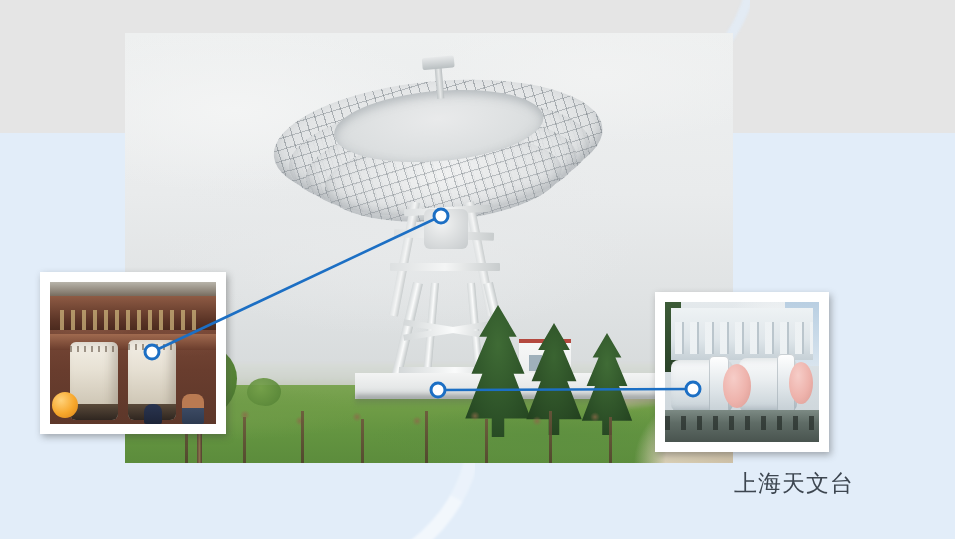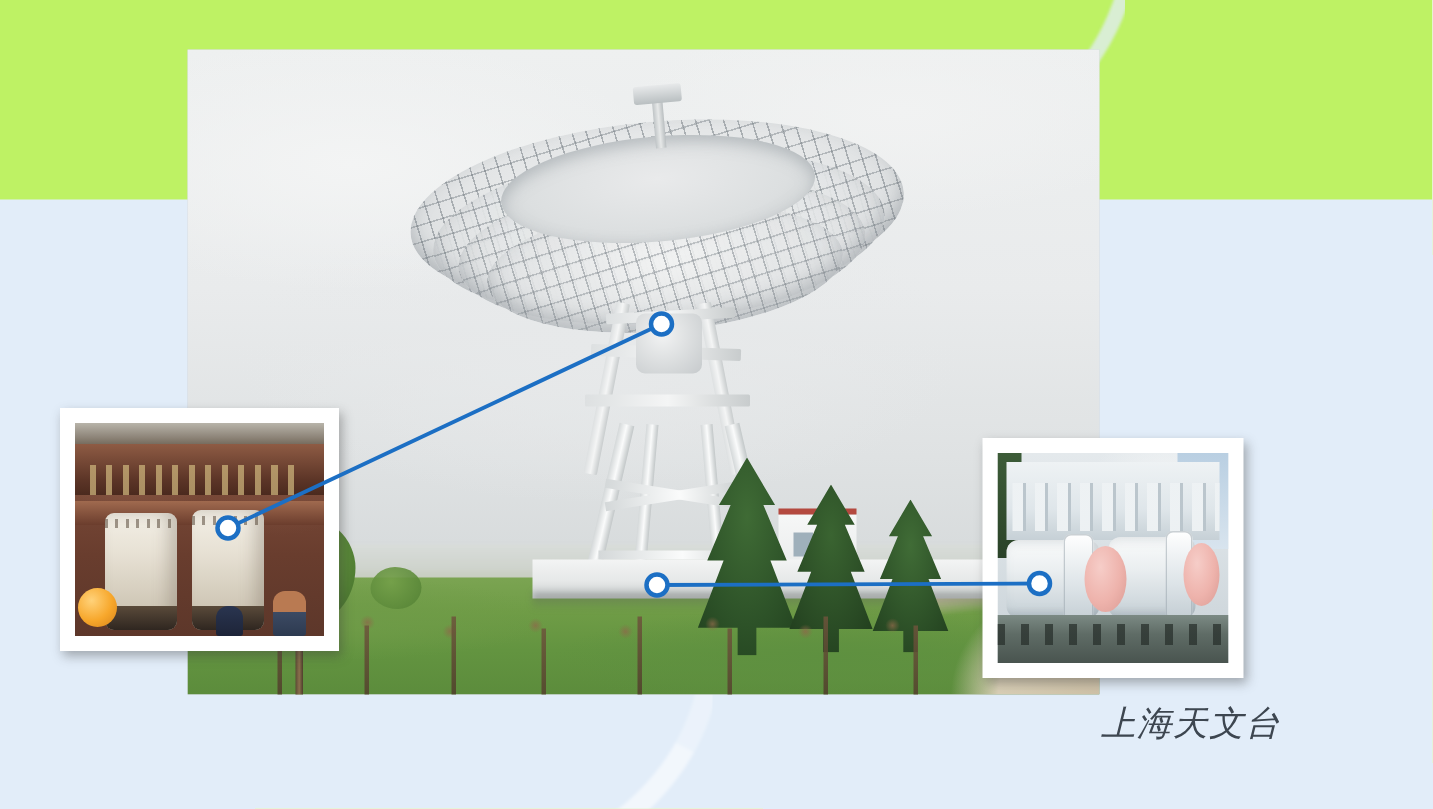--- a/index.html
+++ b/index.html
@@ -12,22 +12,21 @@
     height: 539px;
     position: relative;
     overflow: hidden;
     font-family: "Liberation Serif", "DejaVu Serif", serif;
   }
 
   
   #slide {
     position: absolute;
     inset: 0;
-    background: #bef264;
-    font-style: italic;
+    background: #e5e5e5;
   }
   .band-blue {
     position: absolute;
     left: 0;
     top: 133px;
     width: 955px;
     height: 406px;
     background: #e2edf9;
   }
   .swoosh {

